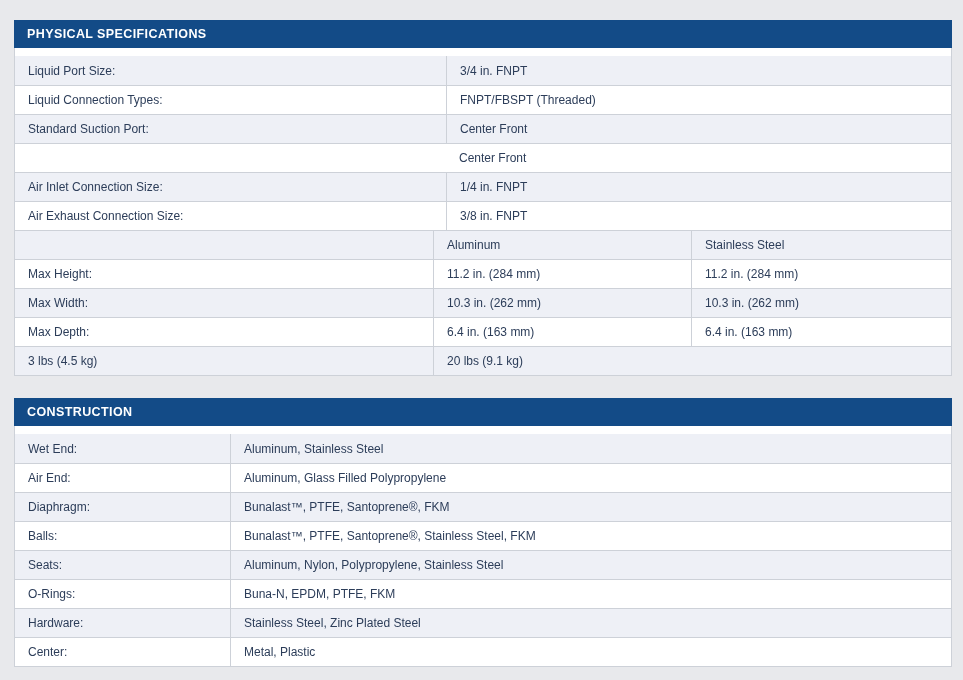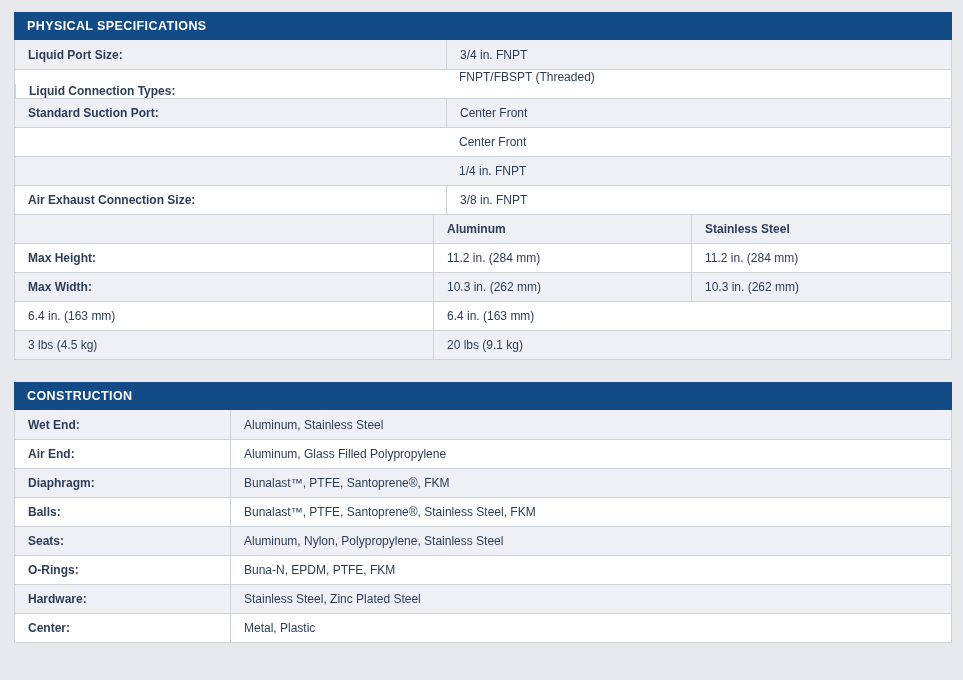--- a/index.html
+++ b/index.html
@@ -20,71 +20,72 @@
   .table-header {
     background: #134b87;
     color: #ffffff;
     font-size: 12.5px;
     font-weight: bold;
     letter-spacing: 0.4px;
     height: 28px;
     display: flex;
     align-items: center;
     padding: 0 13px;
-    margin: 0 -1px; 
+    margin: 8px -1px; 
     width: 938px;
   }
   .row {
     display: grid;
     height: 29px;
     align-items: stretch;
   }
   .row + .row { border-top: 1px solid #cdd1d8; }
   .row.alt { background: #eef0f6; }
   .p-row { grid-template-columns: 418px 258px 1fr; }
   .c-row { grid-template-columns: 215px 1fr; }
   .cell {
     display: flex;
     align-items: center;
     padding: 0 13px;
     font-size: 12px;
     color: #2c3d59;
     white-space: nowrap;
     overflow: hidden;
   }
-  .cell-label, .cell-colhead { font-weight: bold; }
+  .cell-label, .cell-colhead { font-weight: normal; }
   .row > .cell + .cell { border-left: 1px solid #cdd1d8; }
   .span2 { grid-column: 2 / 4; margin-left: 13px; }
 </style>
 </head>
 <body>
 
 <div class="wrap">
 
   <div class="spec-table">
     <div class="table-header">
       <span>PHYSICAL SPECIFICATIONS</span>
     </div>
 
     <div class="row alt p-row">
       <div class="cell cell-label">Liquid Port Size:</div>
       <div class="cell span2">3/4 in. FNPT</div>
     </div>
     <div class="row p-row">
+      <div class="cell cell-label">Liquid Connection Types:</div>
       <div class="cell span2">FNPT/FBSPT (Threaded)</div>
-      <div class="cell cell-label">Liquid Connection Types:</div>
     </div>
     <div class="row alt p-row">
       <div class="cell cell-label">Standard Suction Port:</div>
       <div class="cell span2">Center Front</div>
     </div>
     <div class="row p-row">
       <div class="cell span2">Center Front</div>
     </div>
     <div class="row alt p-row">
+      <div class="cell cell-label">Air Inlet Connection Size:</div>
       <div class="cell span2">1/4 in. FNPT</div>
     </div>
     <div class="row p-row">
       <div class="cell cell-label">Air Exhaust Connection Size:</div>
       <div class="cell span2">3/8 in. FNPT</div>
     </div>
 
     <div class="row alt p-row">
       <div class="cell"></div>
       <div class="cell cell-colhead">Aluminum</div>
@@ -95,20 +96,21 @@
       <div class="cell cell-label">Max Height:</div>
       <div class="cell">11.2 in. (284 mm)</div>
       <div class="cell">11.2 in. (284 mm)</div>
     </div>
     <div class="row alt p-row">
       <div class="cell cell-label">Max Width:</div>
       <div class="cell">10.3 in. (262 mm)</div>
       <div class="cell">10.3 in. (262 mm)</div>
     </div>
     <div class="row p-row">
+      <div class="cell cell-label">Max Depth:</div>
       <div class="cell">6.4 in. (163 mm)</div>
       <div class="cell">6.4 in. (163 mm)</div>
     </div>
     <div class="row alt p-row">
       <div class="cell">3 lbs (4.5 kg)</div>
       <div class="cell">20 lbs (9.1 kg)</div>
     </div>
   </div>
 
   <div class="spec-table">

